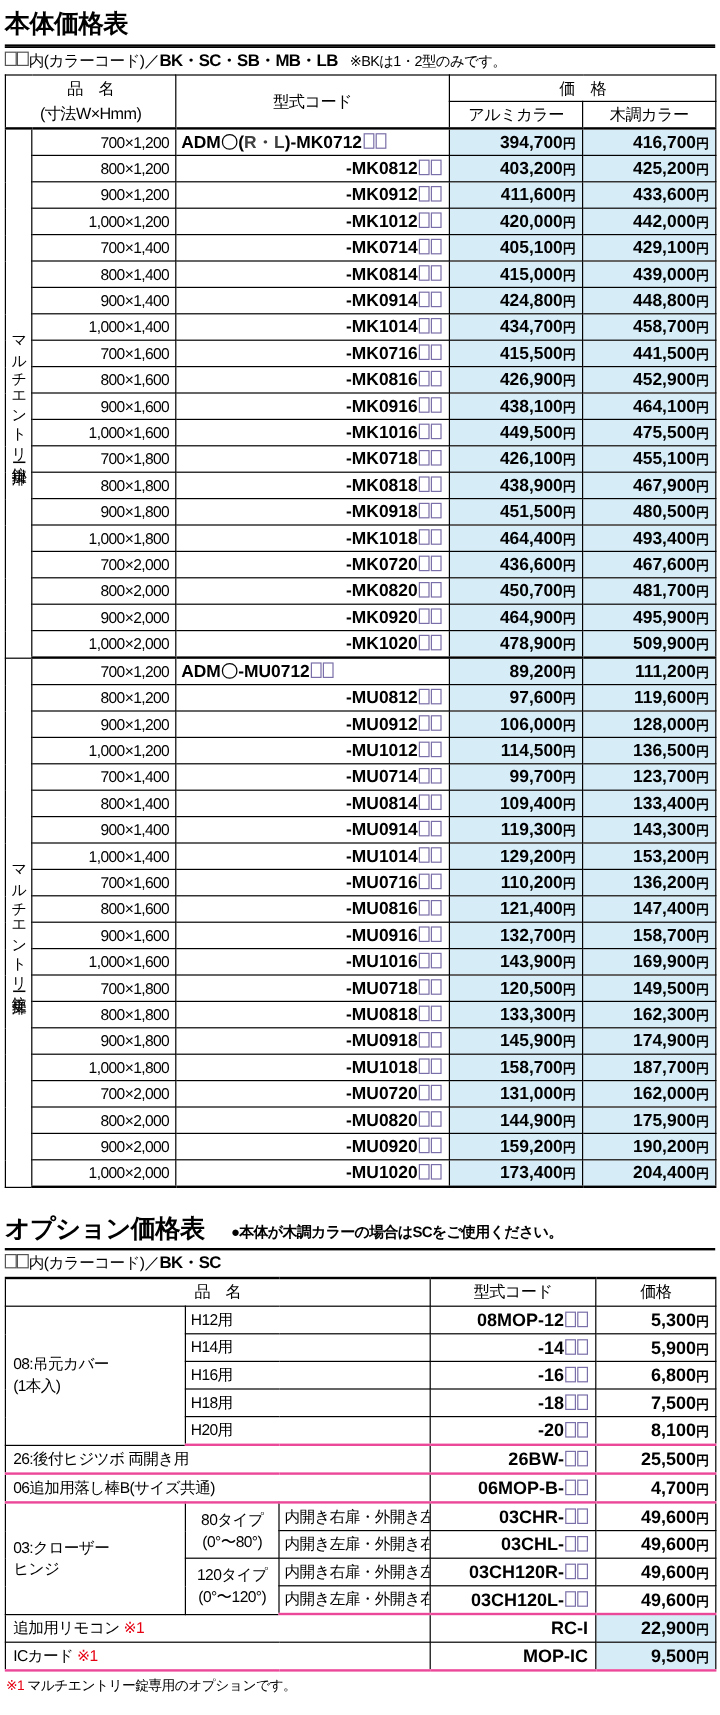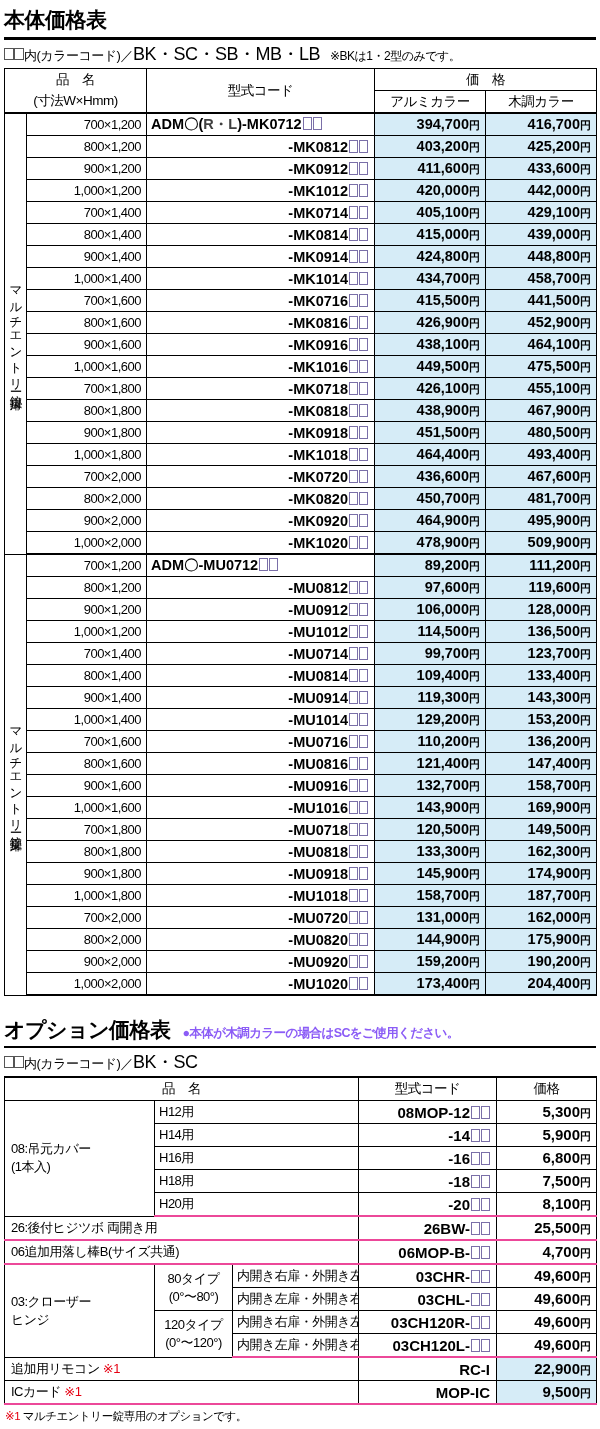--- a/index.html
+++ b/index.html
@@ -13,32 +13,32 @@
   .page{width:600px;position:relative;padding:0;box-sizing:border-box;}
 
   
   .sect-title{
     font-size:21px;font-weight:bold;letter-spacing:-0.5px;
     padding:6px 0 3px 4px;
   }
   .title-row{display:flex;align-items:flex-end;padding:6px 0 2px 4px;}
   .title-row .sect-title{padding:0;}
   .title-note{
-    color:#8b5cf6;font-size:12.5px;font-weight:bold;
-    margin-left:12px;padding-bottom:2px;letter-spacing:-0.6px;white-space:nowrap;
+    color:#000000;font-size:12.5px;font-weight:bold;
+    margin-left:22px;padding-bottom:2px;letter-spacing:-0.6px;white-space:nowrap;
   }
   .rule-thick{border-top:2px solid #000;margin:0 4px;}
   .rule-thin{border-top:1px solid #000;margin:0 4px;}
 
   
   .legend{
     font-size:13px;padding:2px 4px 2px 4px;letter-spacing:-0.5px;
     display:flex;align-items:baseline;white-space:nowrap;
   }
-  .legend .b{font-weight:normal;font-size:18px;}
+  .legend .b{font-weight:bold;font-size:14px;}
   .legend .big{font-weight:bold;font-size:16px;}
   .legend .small-note{font-size:12px;margin-left:10px;letter-spacing:-0.5px;}
   .sq{display:inline-block;width:8px;height:10px;border:1px solid #555;margin:0 0px;vertical-align:-1px;}
 
   
   table{border-collapse:collapse;width:592px;margin:0 4px;table-layout:fixed;}
   th,td{
     border:1px solid #000;
     font-size:13px;
     padding:0 3px;

